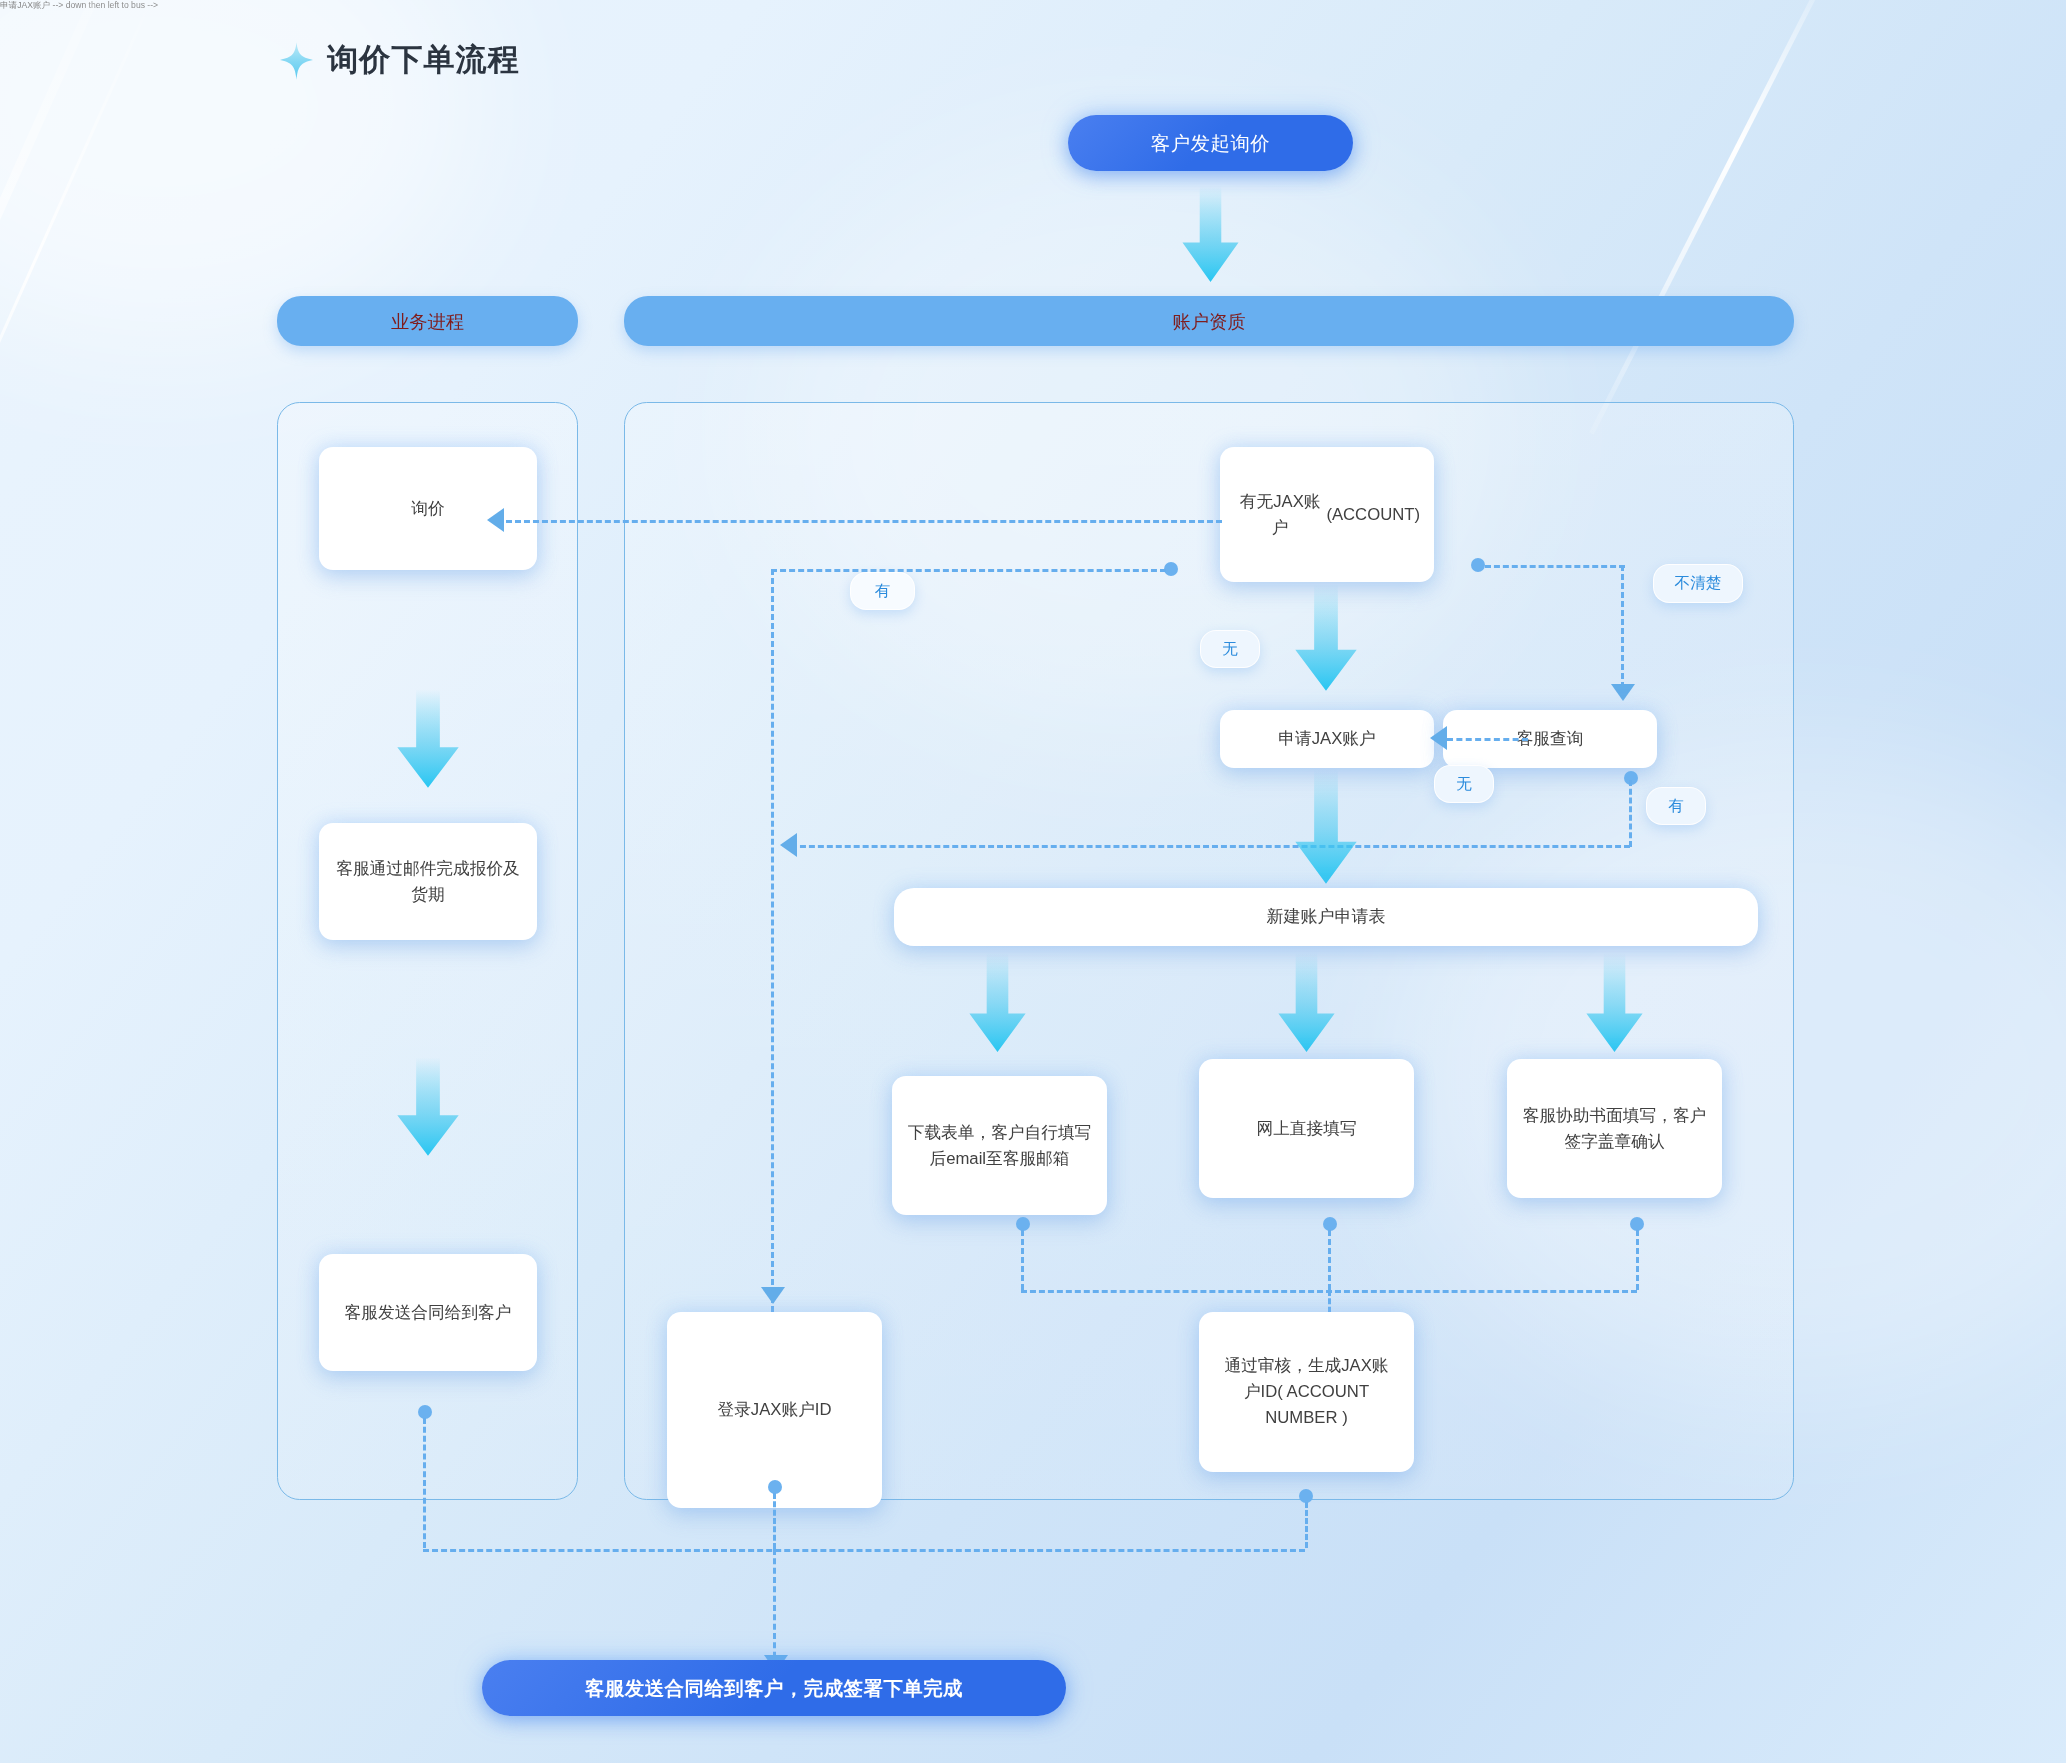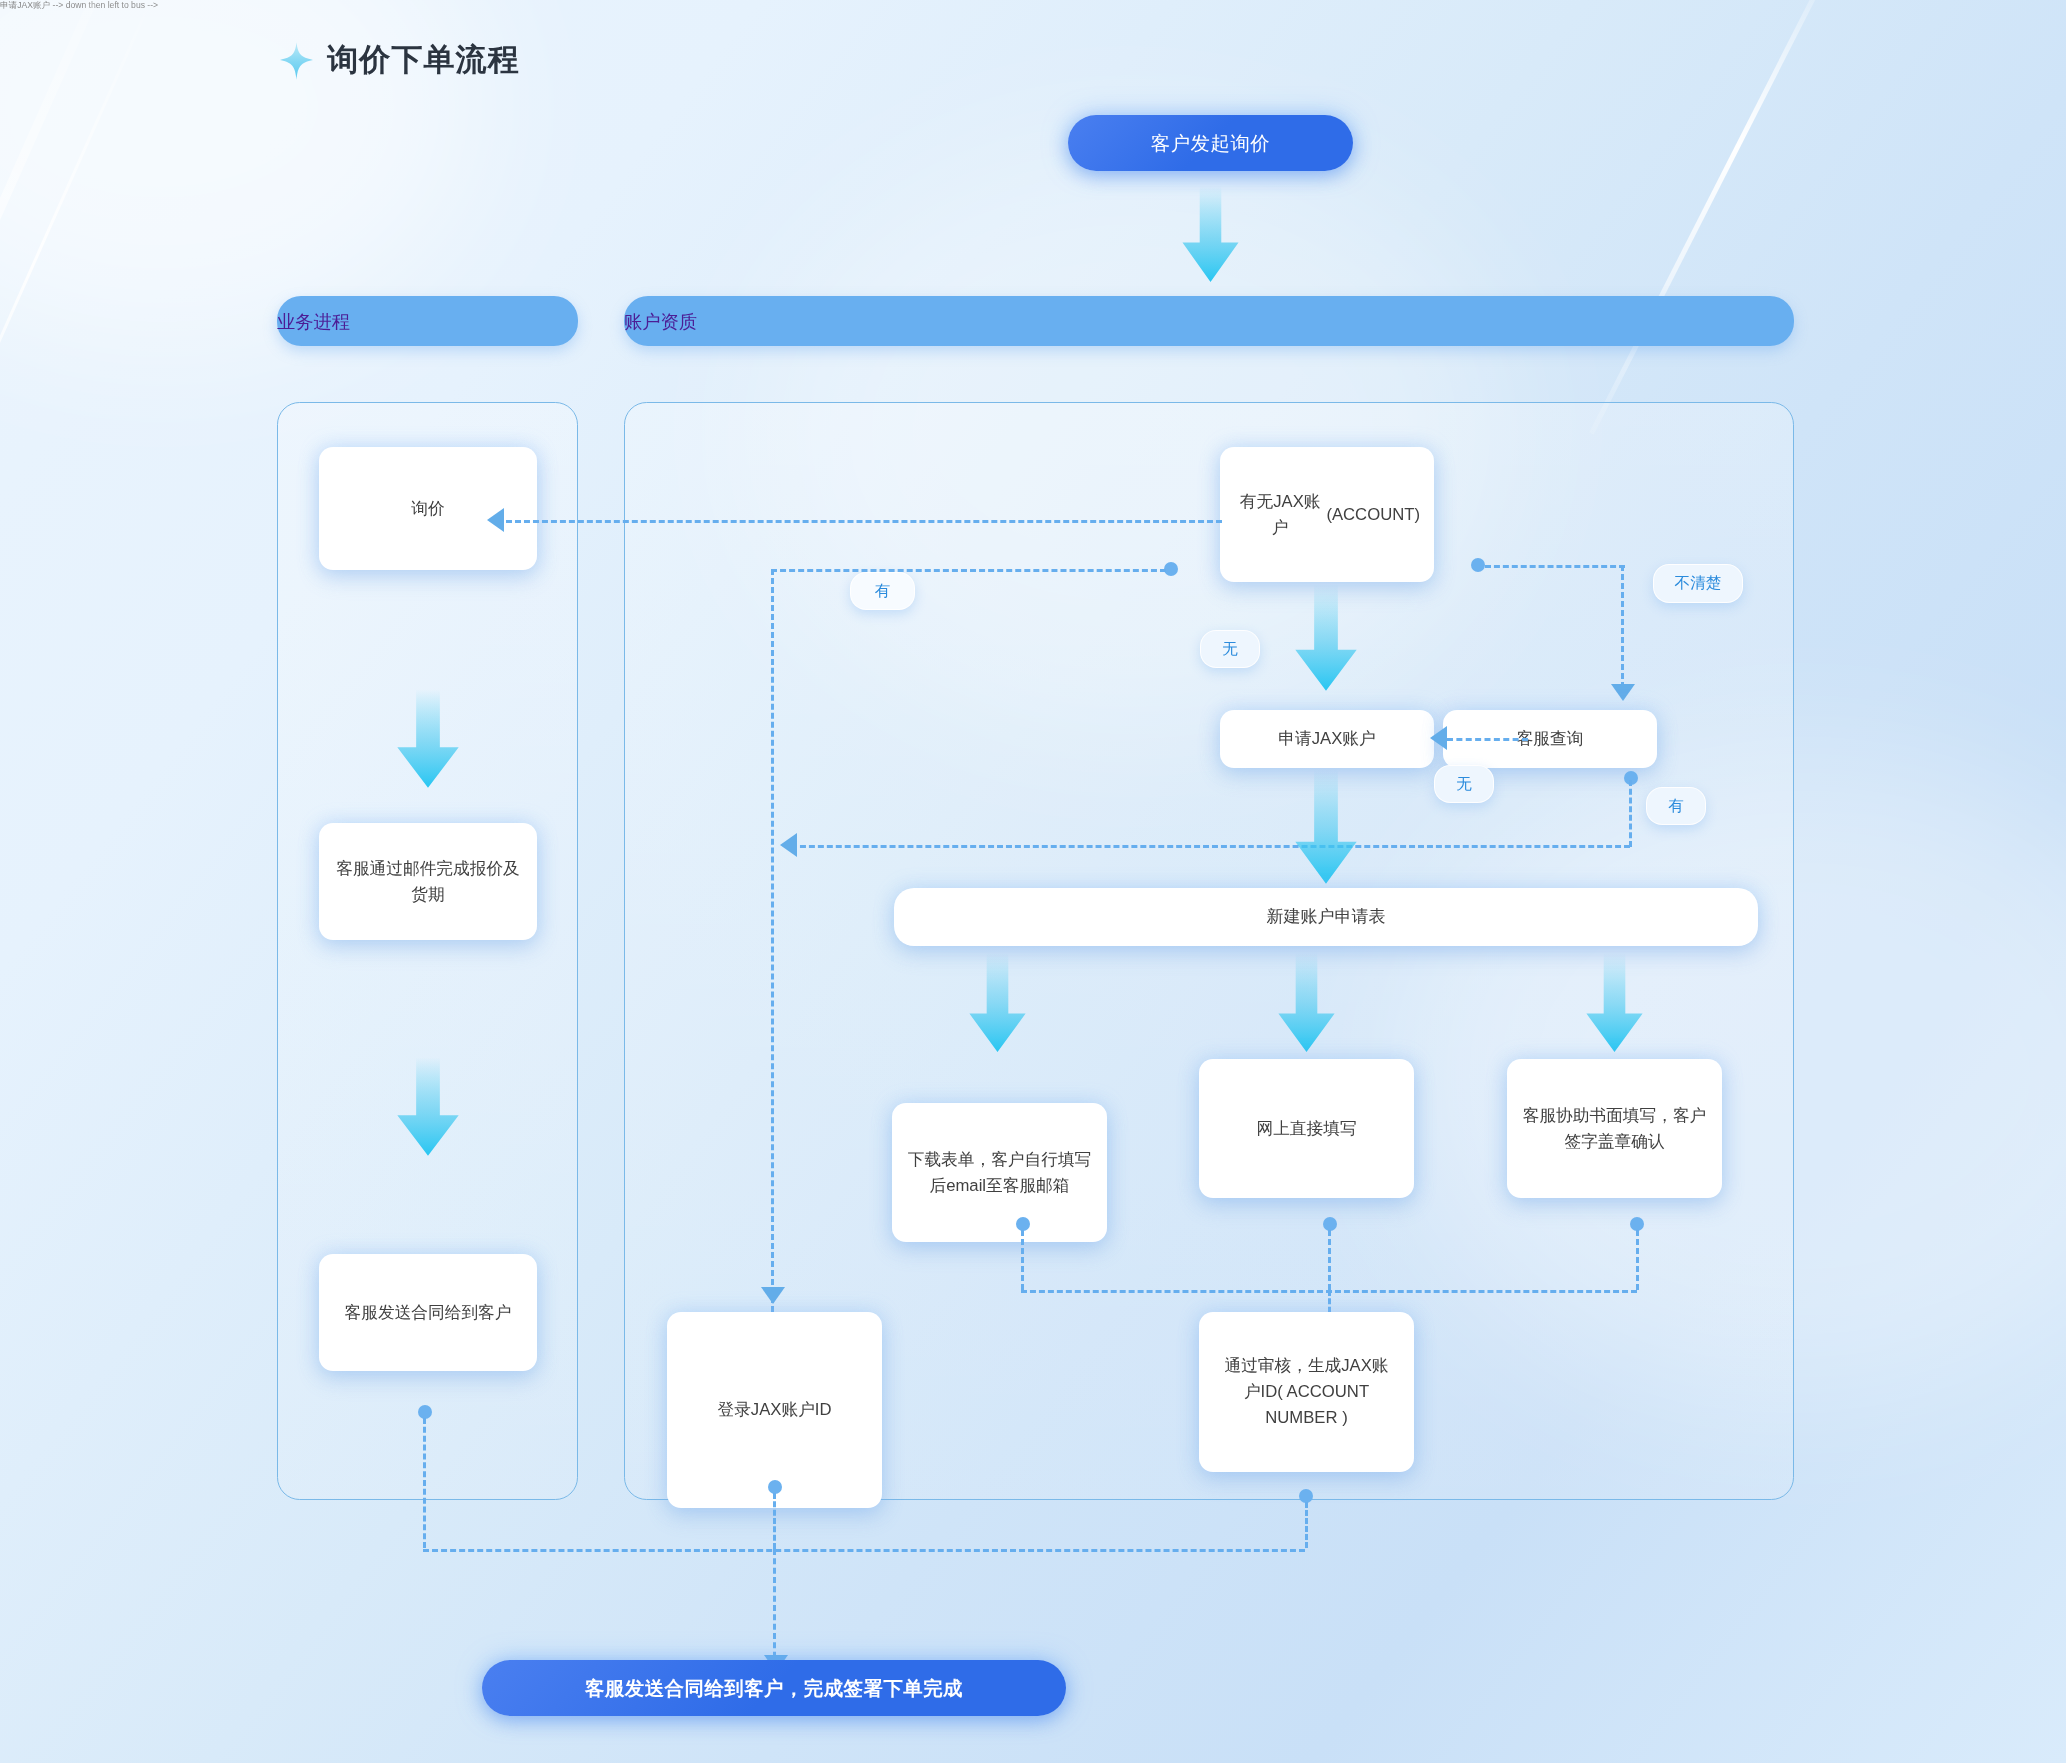--- a/index.html
+++ b/index.html
@@ -38,22 +38,22 @@
 
   
   .pill{
     position:absolute; display:flex; align-items:center; justify-content:center;
     background:linear-gradient(135deg,#4a7ff0 0%,#2f6ce8 50%,#2f6ce8 100%);
     color:#fff; border-radius:38px; font-size:19.4px; font-weight:500;
     box-shadow:0 5.4px 18.3px rgba(73,129,232,.40), 0 0 24px rgba(120,180,255,.55);
     letter-spacing:0.5px;
   }
   .hdr{
-    position:absolute; display:flex; align-items:center; 
-    background:#68aff0; color:#4c1d95; border-radius:24px; font-size:18.3px; font-weight:500;
+    position:absolute; display:flex; align-items:center; justify-content:center;
+    background:#68aff0; color:#7f1d1d; border-radius:24px; font-size:18.3px; font-weight:500;
     box-shadow:0 5.4px 14px rgba(105,170,240,.35);
   }
   .panel{
     position:absolute; border:1.1px solid #7ab9e8; border-radius:22.6px;
     background:linear-gradient(180deg,rgba(255,255,255,.26),rgba(255,255,255,.10));
   }
   .card{
     position:absolute; display:flex; align-items:center; justify-content:center;
     background:#fff; border-radius:14px; color:#404040; font-size:16.7px; line-height:1.55;
     text-align:center; padding:9.7px 14px;
@@ -269,21 +269,21 @@
       <path d="M40 0 L80 0 L80 112 L112 112 L60 183 L8 112 L40 112 Z" fill="url(#ag3)"></path>
     </svg>
   </div>
   <div class="fatarrow" style="left:1582px;top:953px;">
     <svg width="65" height="100" viewBox="0 0 120 185">
       <path d="M40 0 L80 0 L80 112 L112 112 L60 183 L8 112 L40 112 Z" fill="url(#ag3)"></path>
     </svg>
   </div>
 
   
-  <div class="card" style="left:892px;top:1103px;width:215px;height:139px;">
+  <div class="card" style="left:892px;top:1076px;width:215px;height:139px;">
     <span>下载表单，客户自行填写后email至客服邮箱</span>
   </div>
   <div class="card" style="left:1199px;top:1059px;width:215px;height:139px;">
     <span>网上直接填写</span>
   </div>
   <div class="card" style="left:1507px;top:1059px;width:215px;height:139px;">
     <span>客服协助书面填写，客户签字盖章确认</span>
   </div>
 
   

